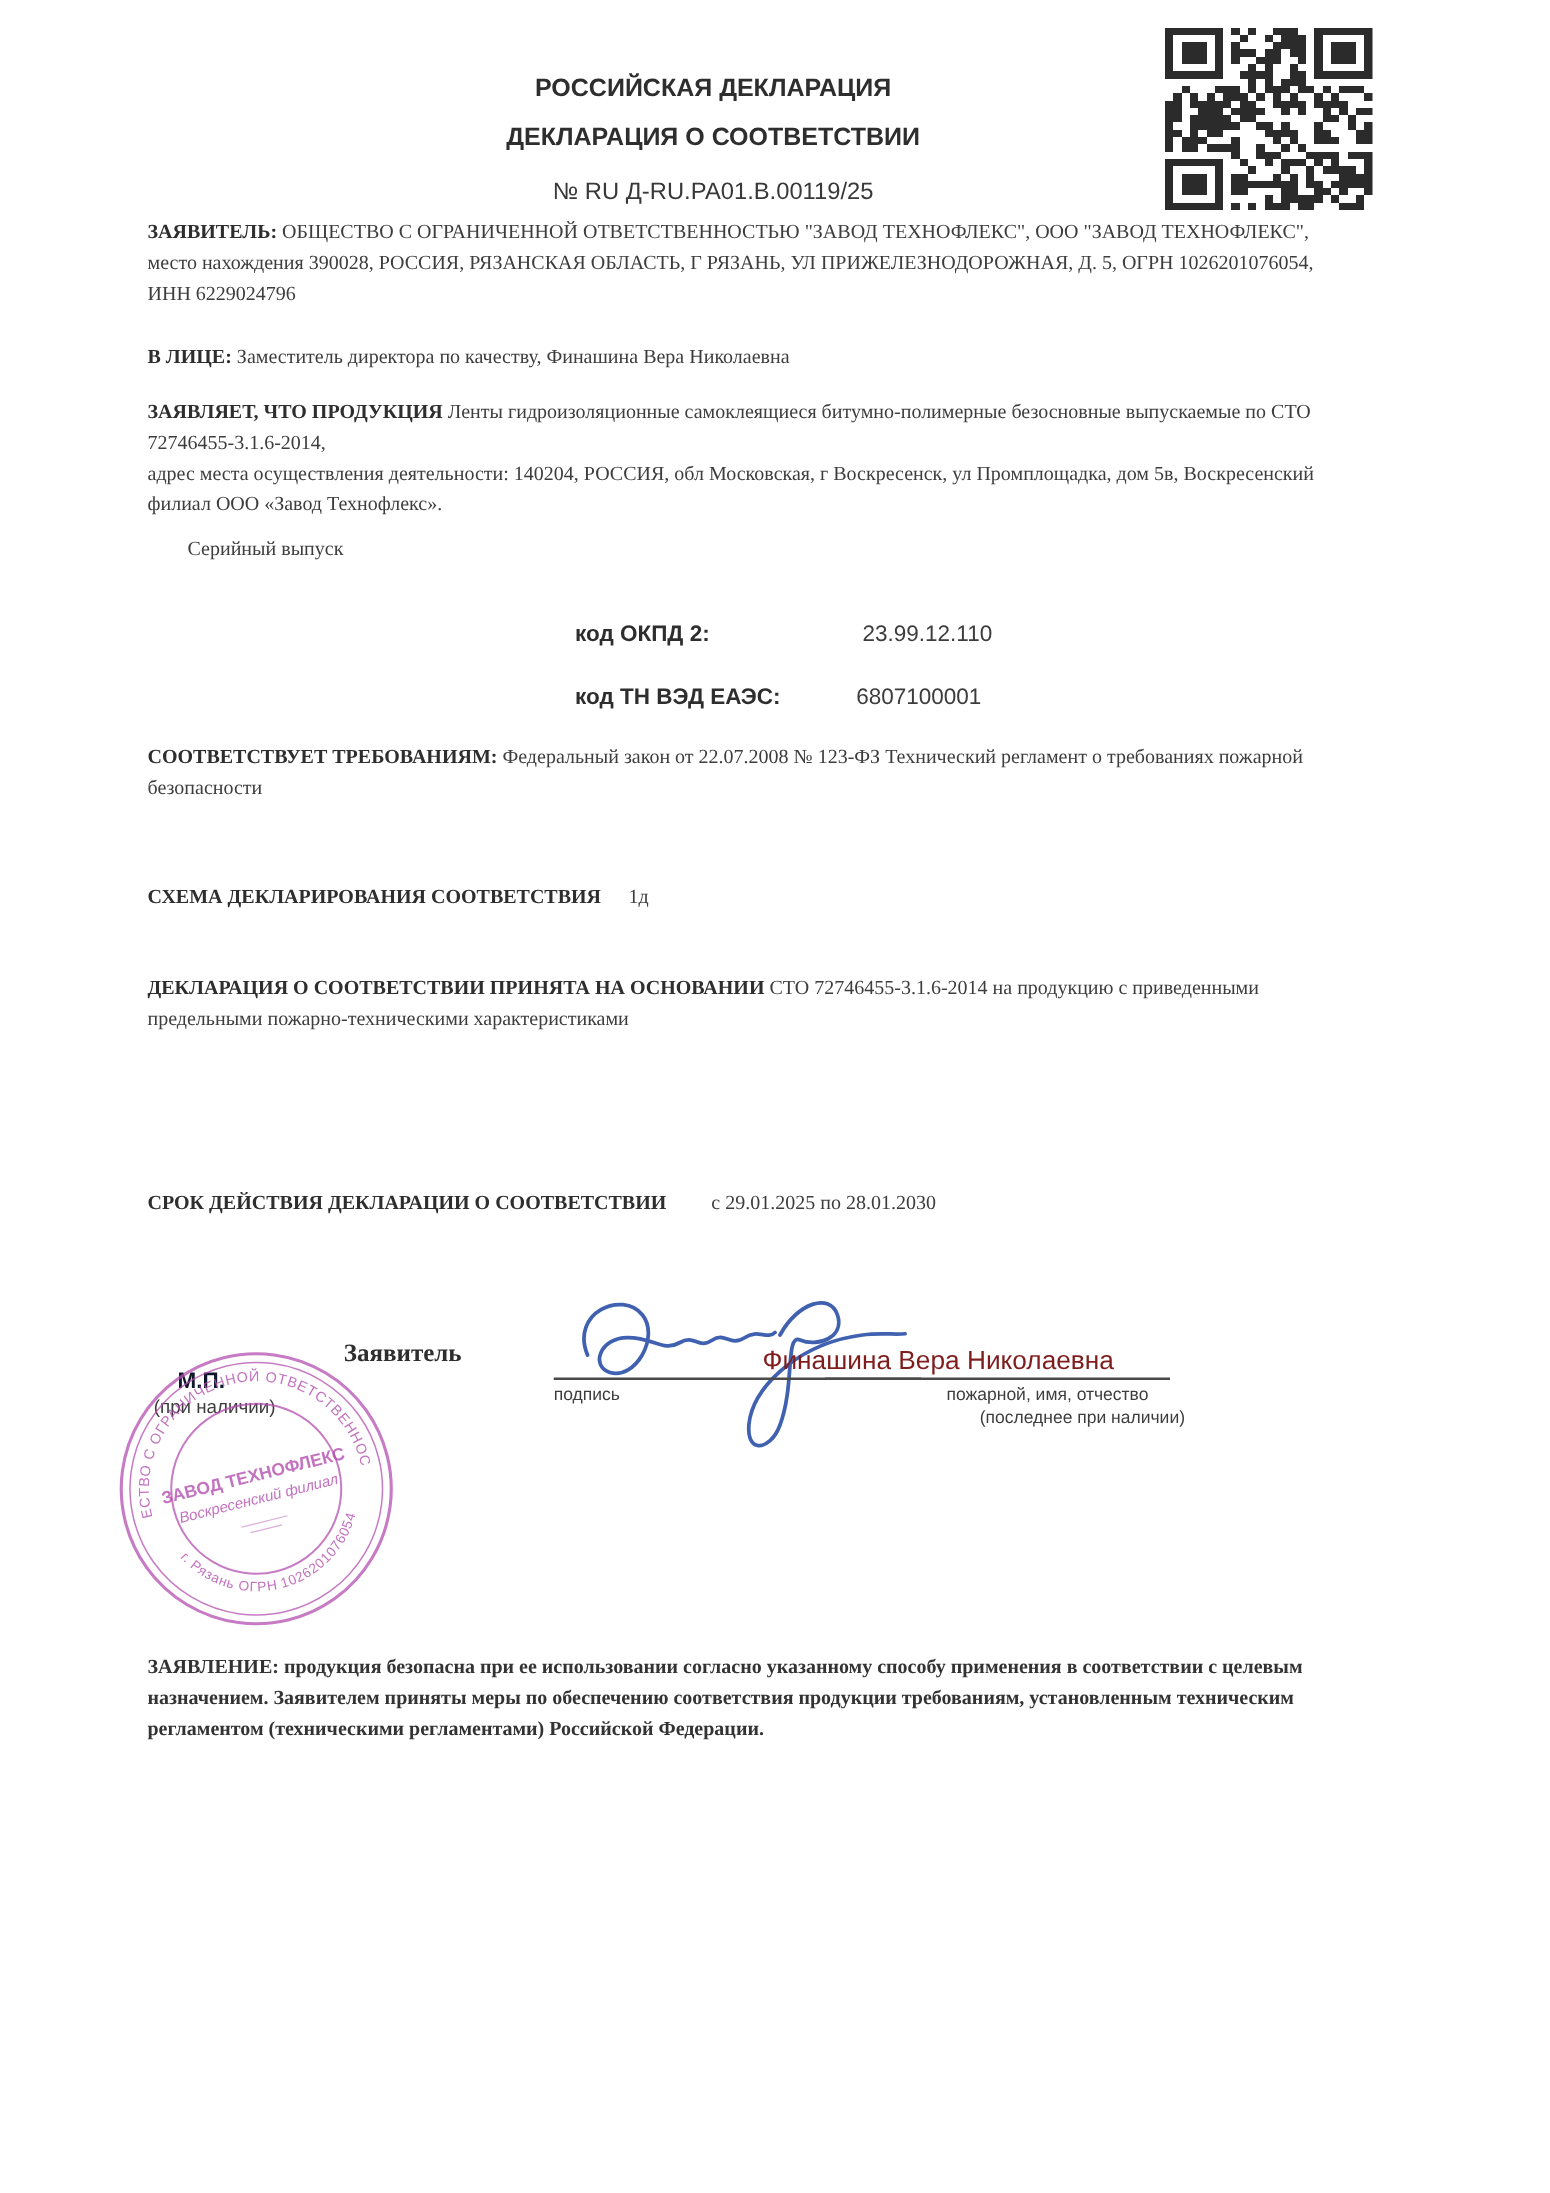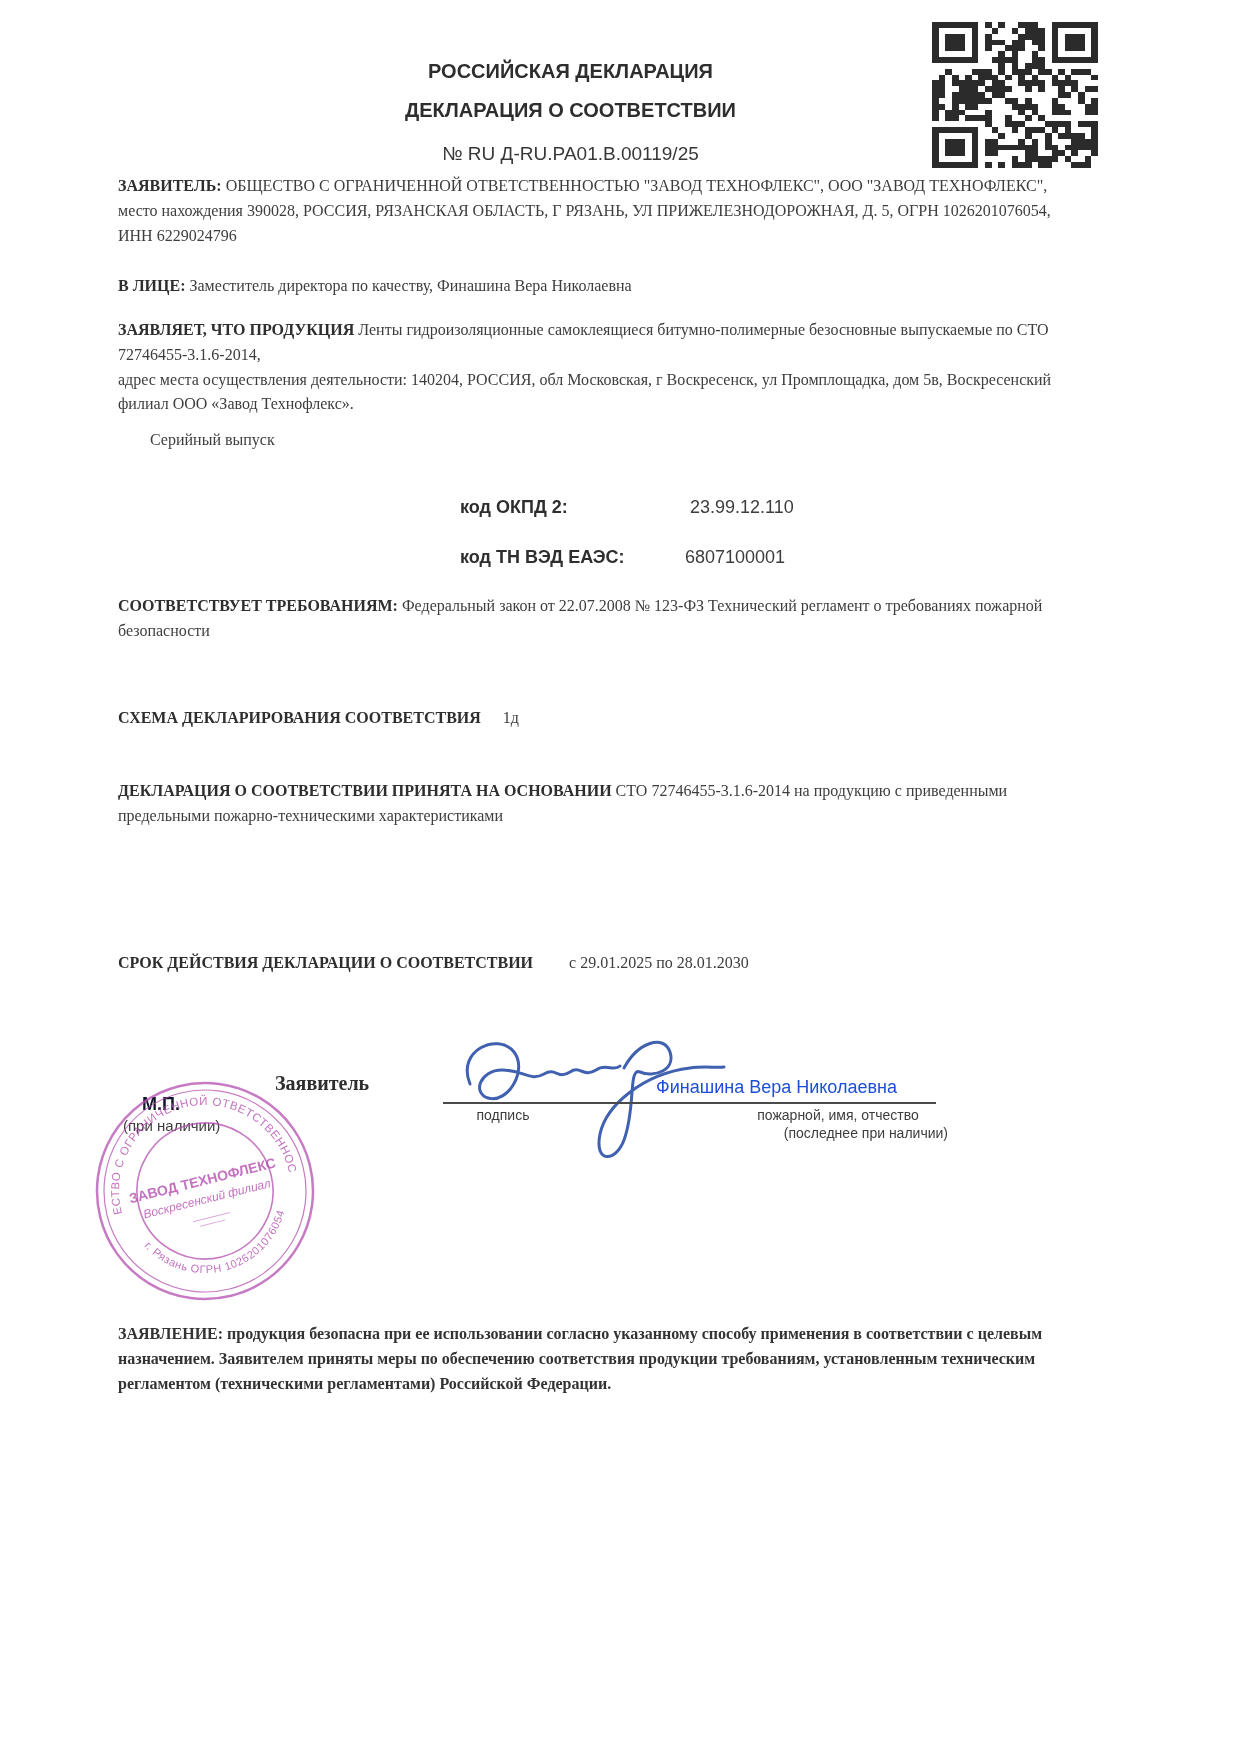--- a/index.html
+++ b/index.html
@@ -30,22 +30,22 @@
   .code-value2 { position:absolute; left:685px; font-size:18px; color:#3d3d3d; }
   .p-conforms  { left:118px; top:594px; width:945px; }
   .p-scheme    { left:118px; top:706px; width:945px; }
   .scheme-value{ margin-left:18px; font-weight:normal; color:#3d3d3d; }
   .p-basis     { left:118px; top:779px; width:945px; }
   .p-validity  { left:118px; top:951px; width:1000px; }
   .validity-value { margin-left:32px; font-weight:normal; color:#3d3d3d; }
   .sig-role   { left:275px; top:1072px; font-family:"Liberation Serif", serif; font-size:20px; font-weight:bold; color:#2e2e2e; }
   .sig-svg    { left:428px; top:1012px; }
   .sig-line   { left:443px; top:1102px; width:294px; border-top:2px solid #4a4a4a; height:0; }
-  .sig-caption{ left:443px; top:1107px; width:120px; text-align:center; font-size:14px; color:#3d3d3d; }
-  .sig-name   { left:656px; top:1077px; font-size:18px; color:#1d4ed8; }
+  .sig-caption{ left:443px; top:1107px; width:120px; font-size:14px; color:#3d3d3d; }
+  .sig-name   { left:610px; top:1077px; font-size:21px; color:#7f1d1d; }
   .name-line  { left:660px; top:1102px; width:276px; border-top:2px solid #4a4a4a; height:0; }
   .name-cap1  { left:728px; top:1107px; width:220px; text-align:center; font-size:14px; color:#3d3d3d; }
   .name-cap2  { left:728px; top:1125px; width:220px; text-align:right; font-size:14px; color:#3d3d3d; }
   .mp-label   { left:142px; top:1094px; font-size:18px; font-weight:bold; color:#0f172a; }
   .mp-sub     { left:123px; top:1117px; font-size:15px; color:#3d3d3d; }
   .stamp      { left:86px; top:1072px; transform:rotate(-14deg); }
   .p-statement{ left:118px; top:1322px; width:935px; font-weight:bold; color:#333333; }
   .qr         { left:932px; top:22px; }
 </style>
 </head>

